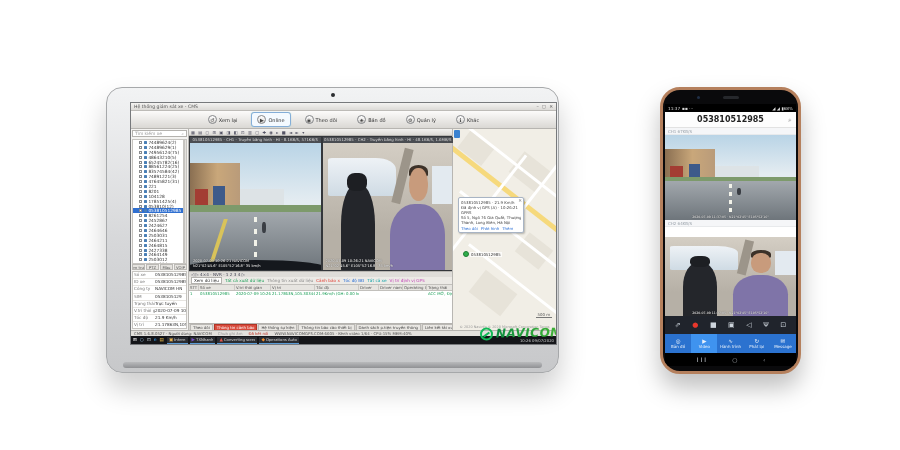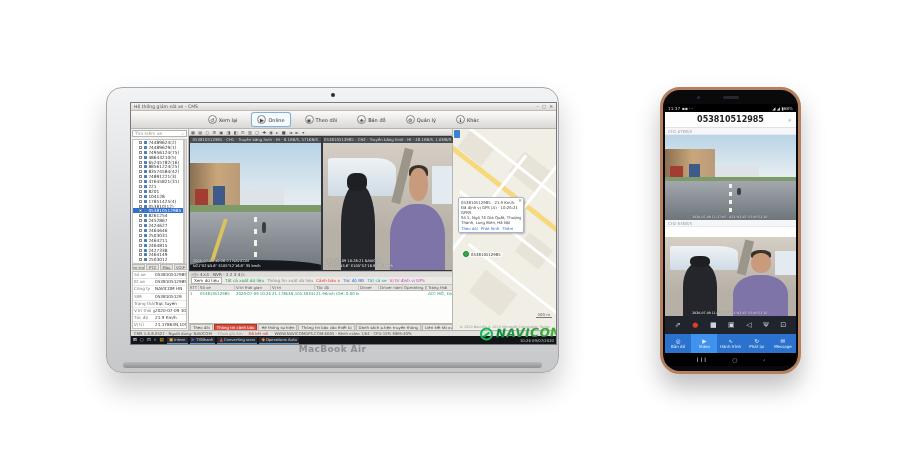--- a/index.html
+++ b/index.html
@@ -703,21 +703,20 @@
         </span>
       <span class="tray">10:26  09/07/2020</span>
     </div>
 
     <div class="watermark" style="left:349px;top:223px;">
       <span class="wm-ring"></span>
       <span class="wm-text">NAVICOM</span>
     </div>
   </div>
 
-  <div class="brand">MacBook Air</div>
   <div class="lap-base"></div>
 </div>
 
 <div class="phone">
   <div class="earpiece"></div>
   <div class="pcam"></div>
 
   <div class="pscreen">
     <div class="pstatus">
       <span style="display:flex;gap:2px;">

